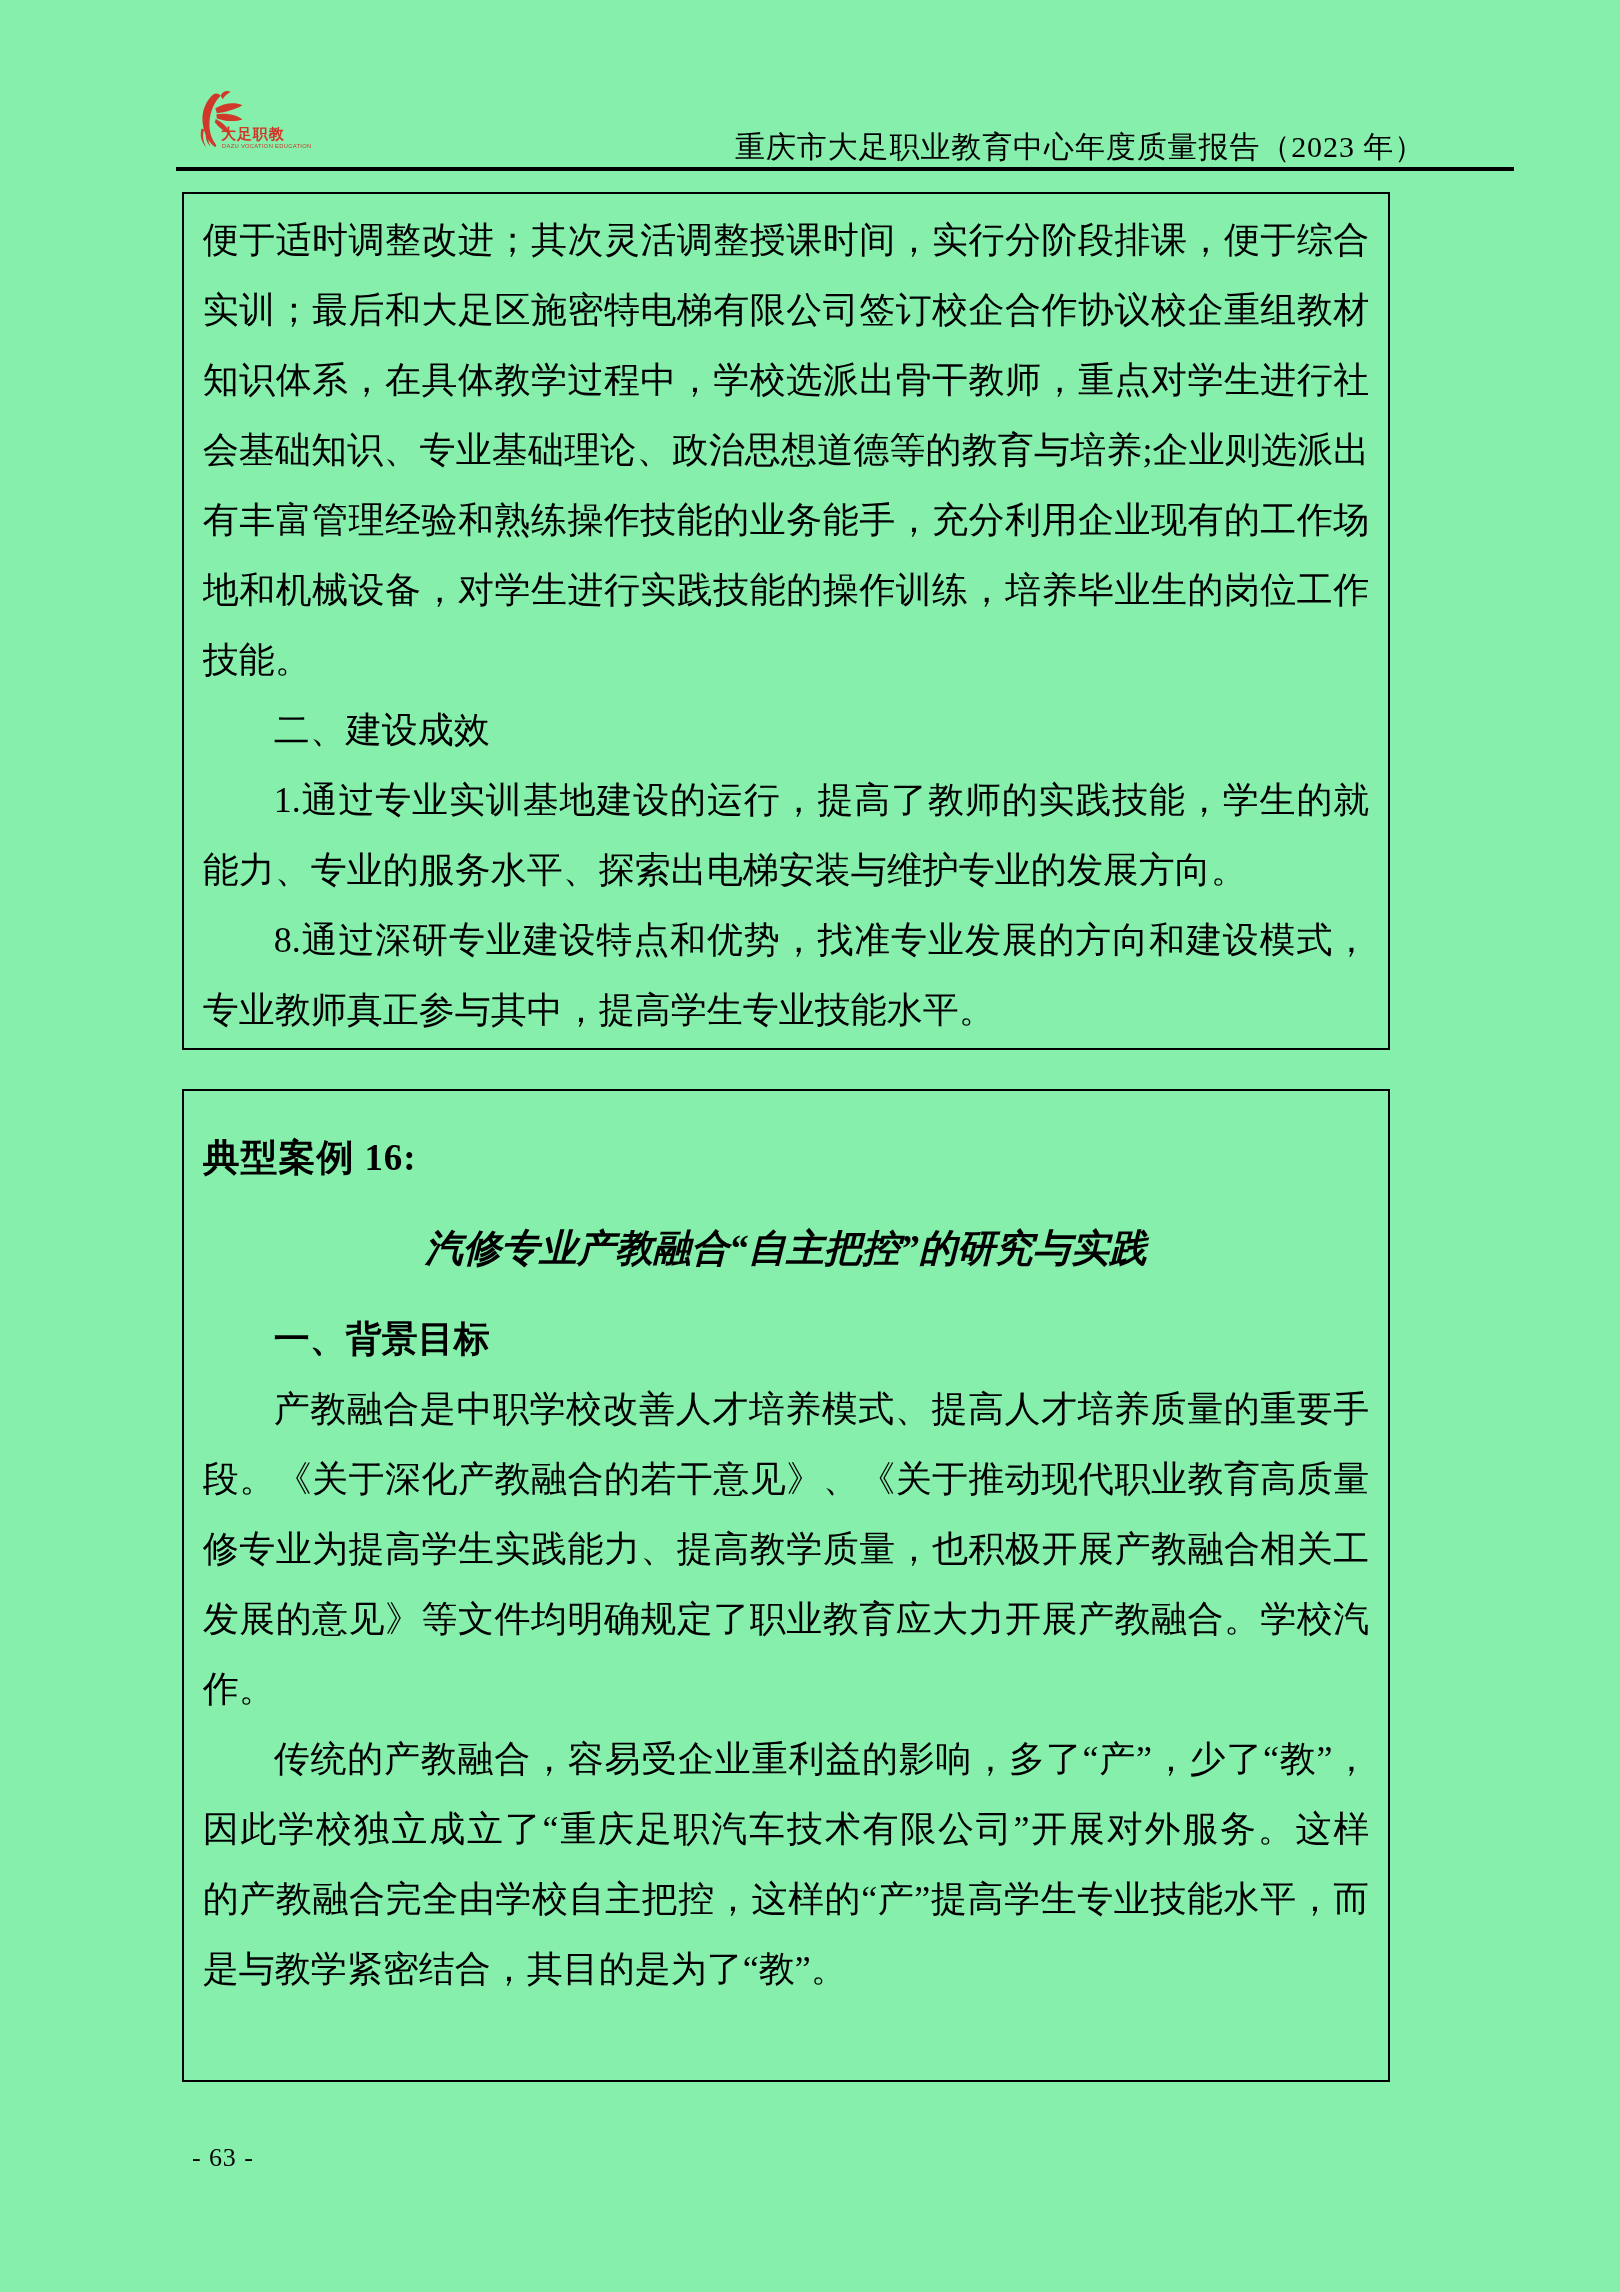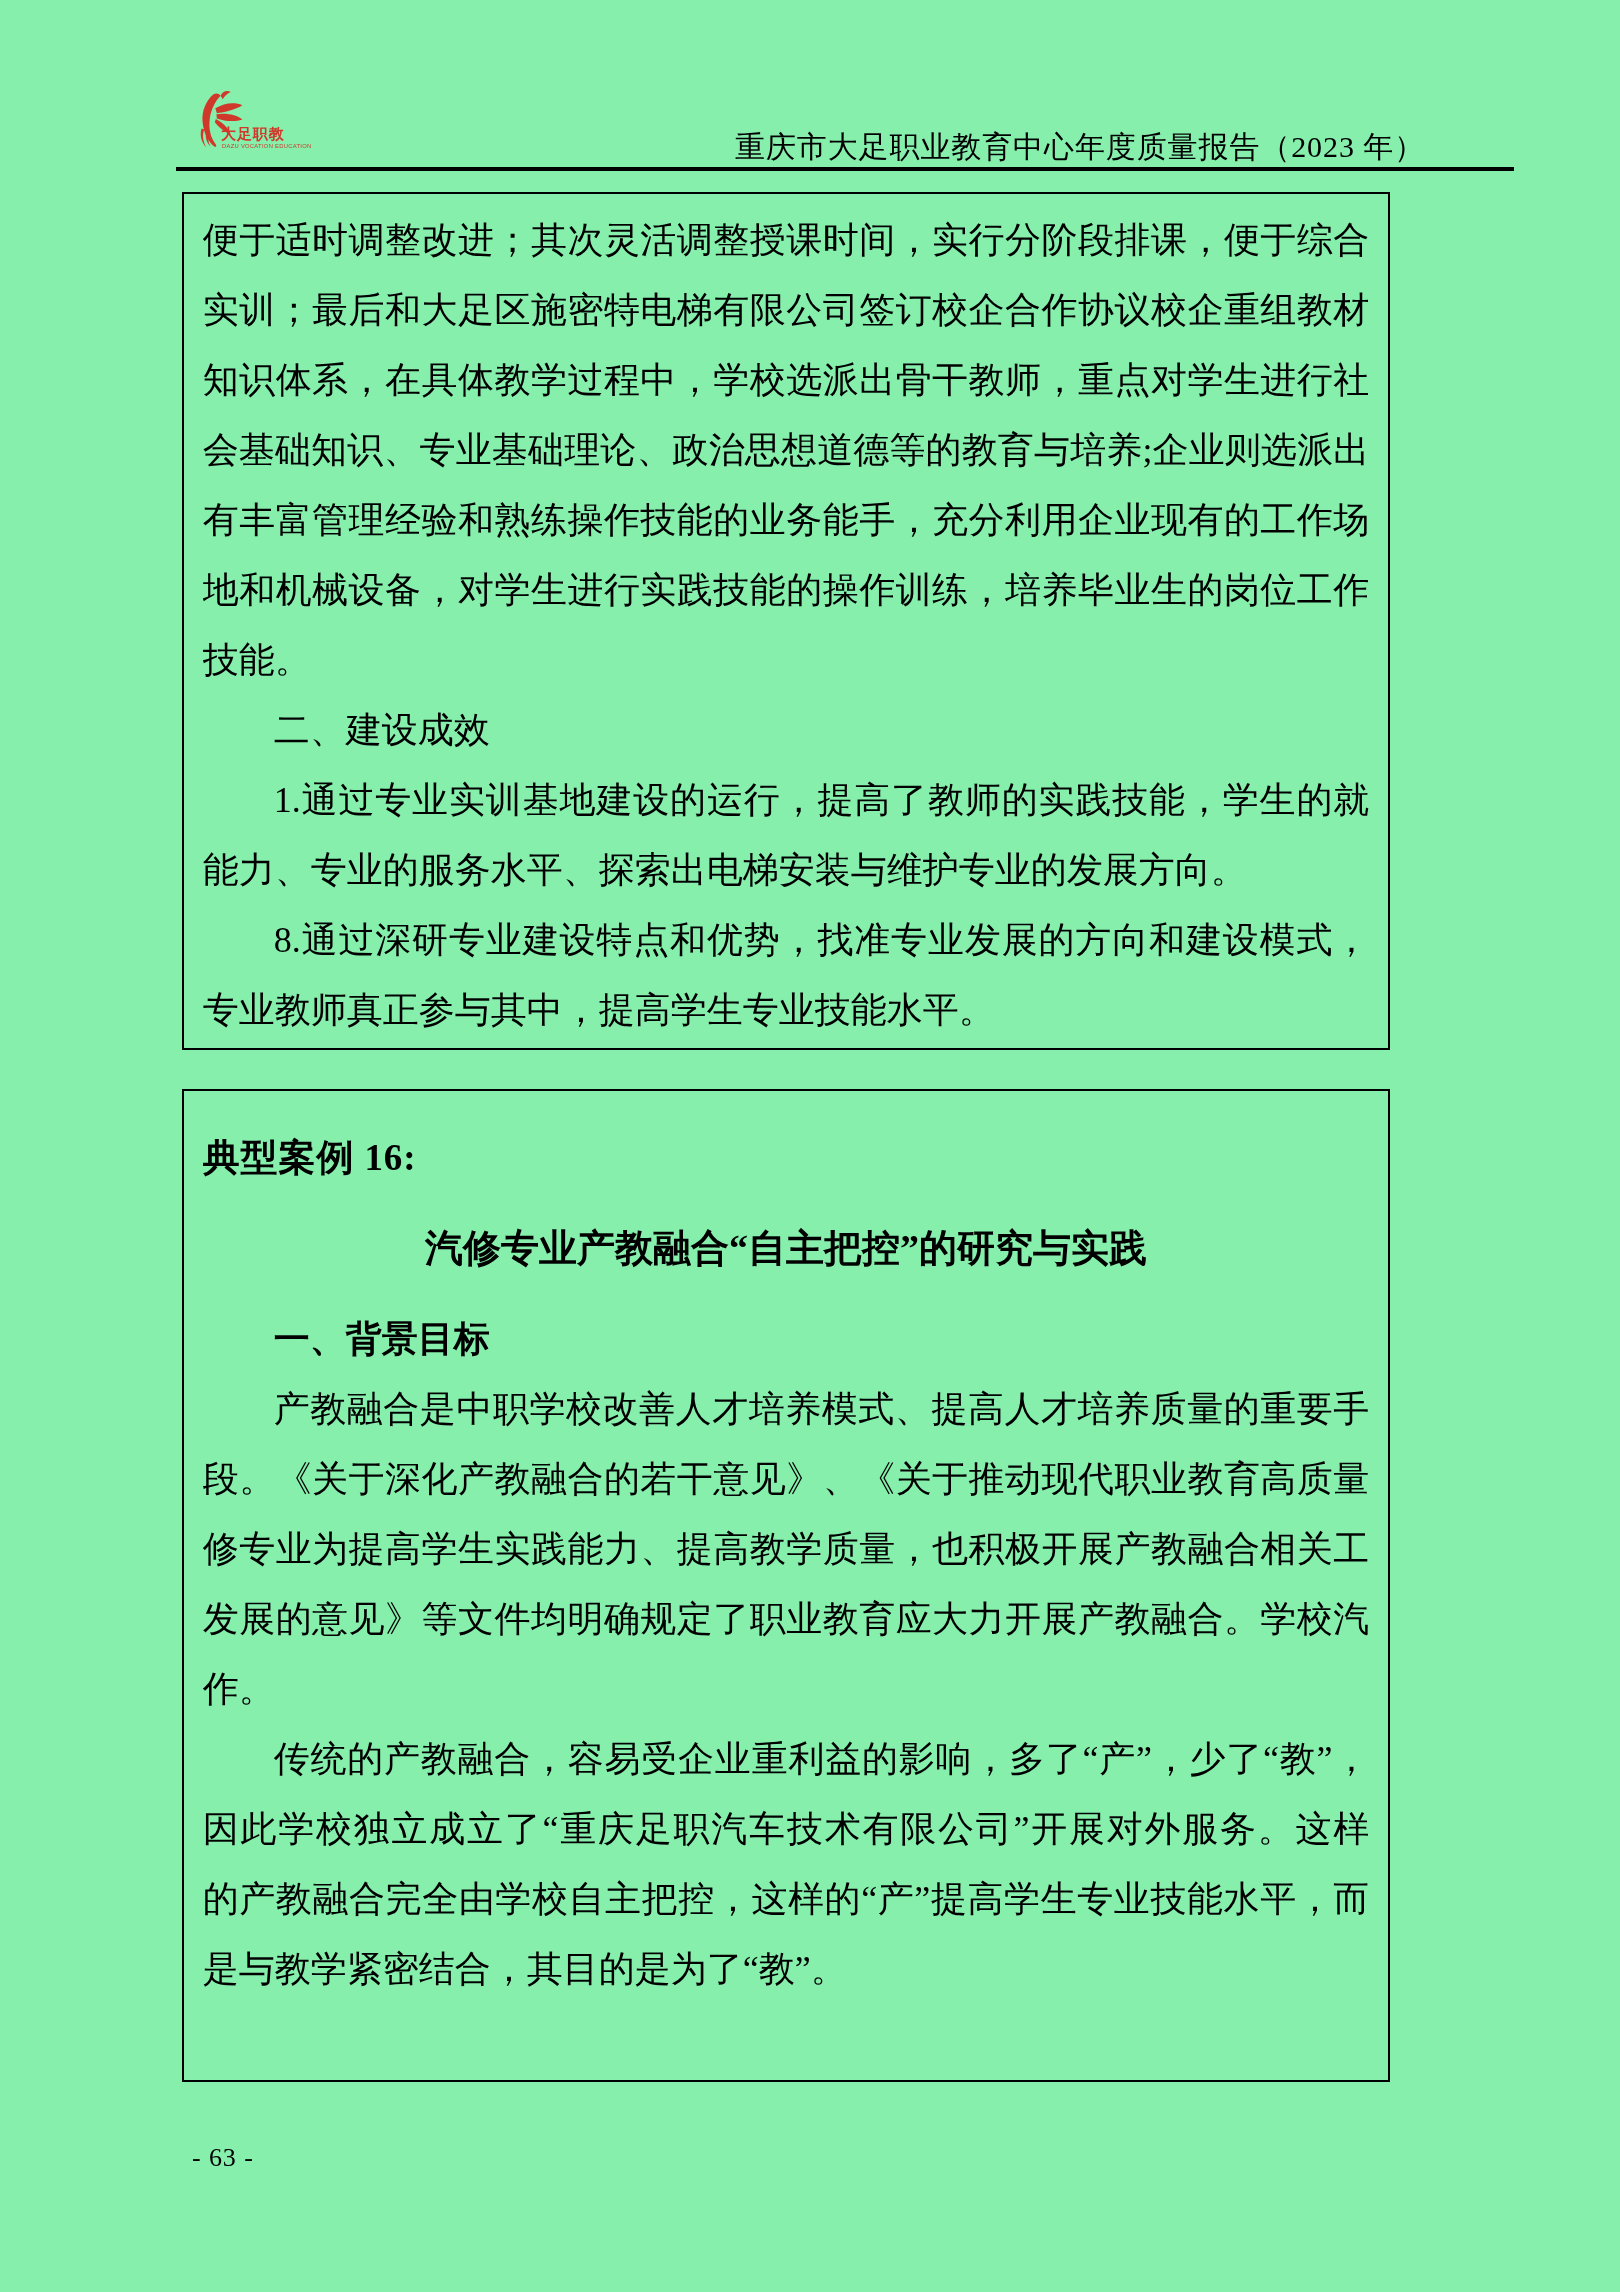--- a/index.html
+++ b/index.html
@@ -39,21 +39,21 @@
     overflow:hidden;white-space:nowrap;
     text-align:justify;
   }
   .fill{text-align-last:justify;white-space:normal;}
   .indent{padding-left:71px;}
   .bold{font-weight:bold;}
   .case-label{font-size:37px;font-weight:bold;letter-spacing:0.9px;}
   .case-title{
     font-size:38px;font-weight:bold;text-align:center;text-align-last:center;
     line-height:70px;height:70px;margin-top:19.6px;margin-bottom:21.4px;
-    white-space:nowrap;overflow:hidden;
+    white-space:nowrap;overflow:hidden;font-style:italic;
   }
   
   .page-number{position:absolute;left:192px;top:2143px;font-size:26px;letter-spacing:0.9px;}
 </style>
 </head>
 <body>
 
 <div class="page">
 
   <div class="logo">

